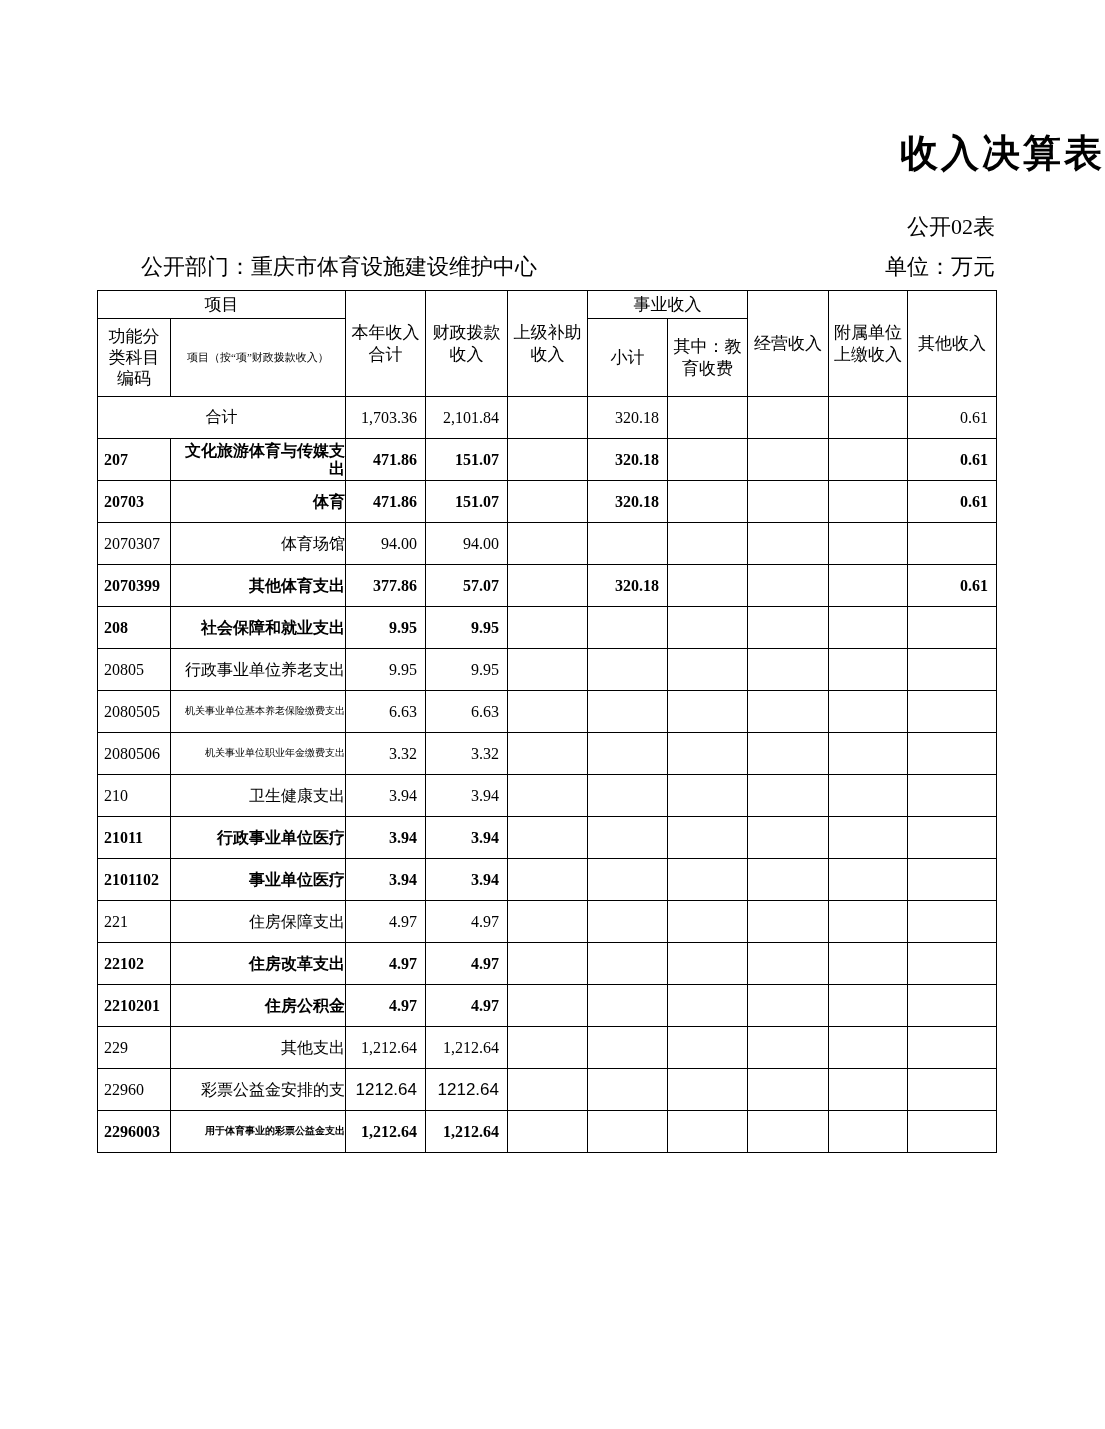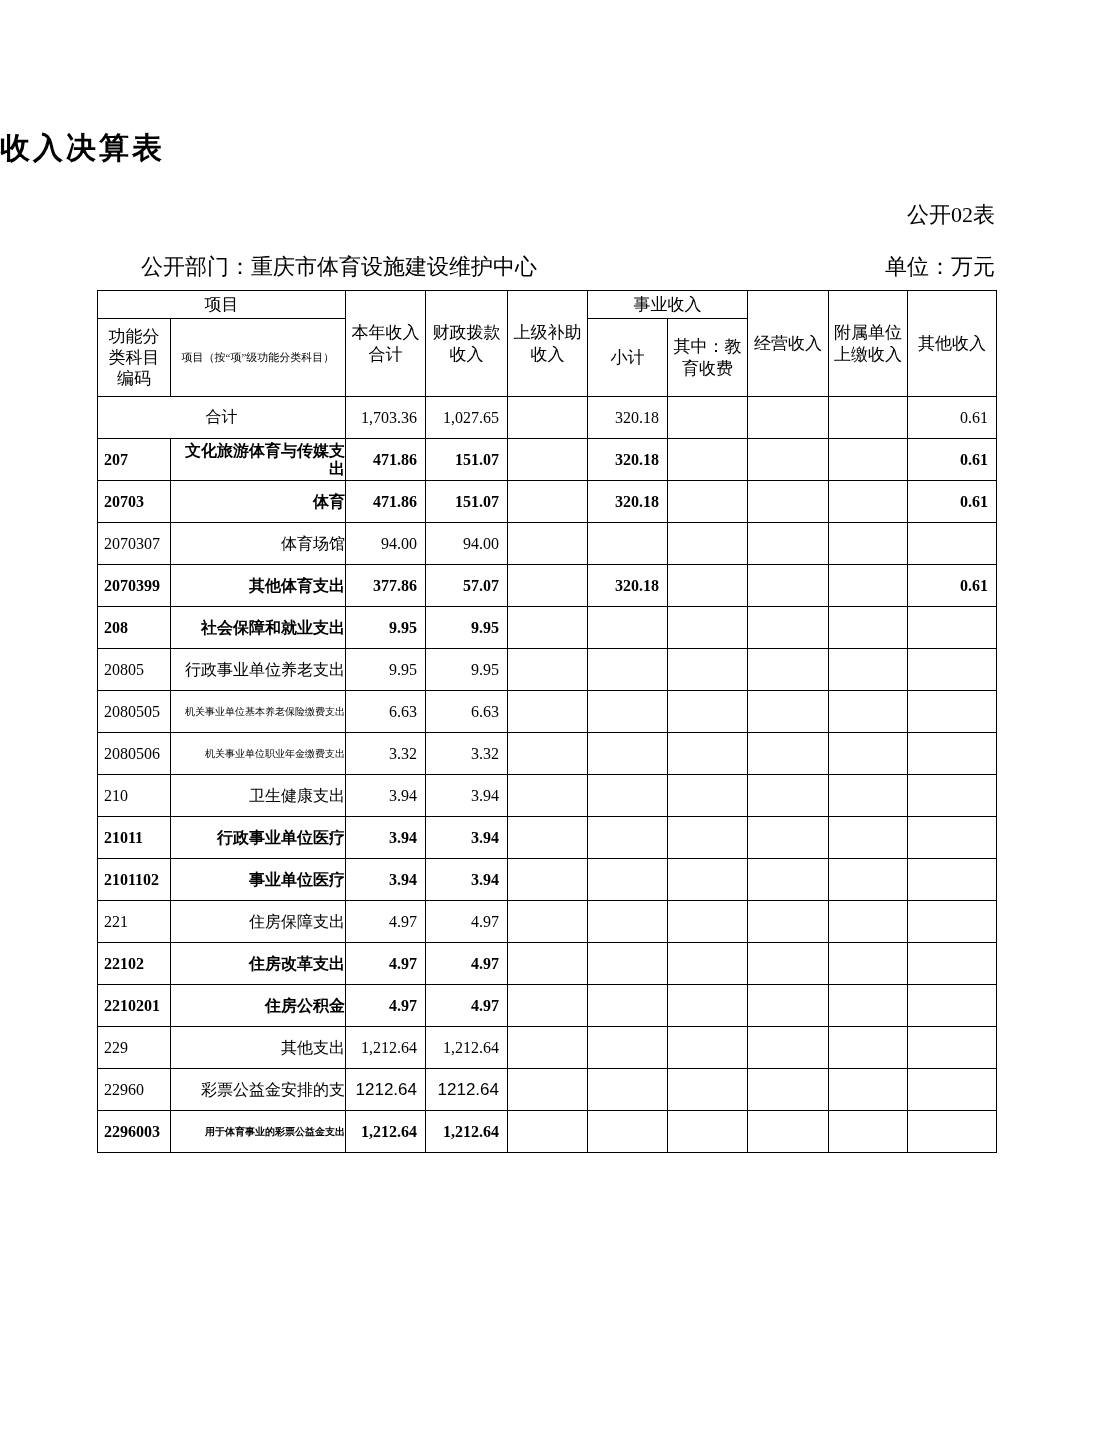--- a/index.html
+++ b/index.html
@@ -2,26 +2,26 @@
 <html><head>
 <meta charset="utf-8">
 <style>
   html,body{margin:0;padding:0;background:#fff;}
   .page{
     position:relative;width:1105px;height:1429px;background:#ffffff;
     font-family:"Liberation Serif","DejaVu Serif",serif;color:#000;
     overflow:hidden;
   }
   .title{
-    position:absolute;top:128px;left:0;width:100%;text-align:left;
-    font-size:30px;font-weight:bold;letter-spacing:3px;
+    position:absolute;top:128px;left:0;width:100%;text-align:right;
+    font-size:38px;font-weight:bold;letter-spacing:3px;
     font-family:"Liberation Sans","DejaVu Sans",sans-serif;
   }
   .table-code{
-    position:absolute;top:200px;right:110px;font-size:22px;
+    position:absolute;top:212px;right:110px;font-size:22px;
   }
   .meta-row{
     position:absolute;top:252px;left:100px;right:110px;
     display:flex;justify-content:space-between;font-size:22px;margin-left:41px;
   }
   table.income{
     position:absolute;left:97px;top:290px;width:899px;
     border-collapse:collapse;table-layout:fixed;
     border:1px solid #000;
   }
@@ -36,21 +36,21 @@
   .th-row2 th{height:75px;}
   .th-code{padding:0 9px !important;}
   .th-item-small{font-size:11px !important;line-height:1.2;}
   .income tbody tr{height:42px;}
   .c-code{text-align:left;padding-left:6px !important;font-size:16px;}
   .c-name{text-align:right;padding-left:5px !important;font-size:16px;line-height:1.1;}
   .c-num{text-align:right;padding-right:8px !important;font-size:16px;}
   .c-merged{text-align:center;font-size:16px;}
   .bold{font-weight:bold !important;}
   .indent{padding-left:24px !important;margin-left:25px;}
-  .small{font-size:10px !important;padding-left:10px !important;}
+  .small{font-size:10px !important;padding-left:10px !important;font-family:Liberation Mono, monospace;}
   .num-sans{
     font-family:"Liberation Sans","DejaVu Sans",sans-serif;
     font-weight:bold;font-size:17px;
   }
   .note{
     position:absolute;left:100px;top:1144px;font-size:19px;
   }
 </style>
 </head>
 <body>
@@ -85,30 +85,30 @@
         <th rowspan="2">本年收入合计</th>
         <th rowspan="2">财政拨款收入</th>
         <th rowspan="2">上级补助收入</th>
         <th colspan="2">事业收入</th>
         <th rowspan="2">经营收入</th>
         <th rowspan="2">附属单位上缴收入</th>
         <th rowspan="2">其他收入</th>
       </tr>
       <tr class="th-row2">
         <th class="th-code">功能分类科目编码</th>
-        <th class="th-item-small">项目（按“项”级功能分类科目）</th>
+        <th class="th-item-small">项目（按“项”财政拨款收入）</th>
         <th>小计</th>
         <th>其中：教育收费</th>
       </tr>
     </thead>
     <tbody>
         <tr>
           <td colspan="2" class="c-merged">合计</td>
           <td class="c-num">1,703.36</td>
-          <td class="c-num">1,027.65</td>
+          <td class="c-num">2,101.84</td>
           <td class="c-num"></td>
           <td class="c-num">320.18</td>
           <td class="c-num"></td>
           <td class="c-num"></td>
           <td class="c-num"></td>
           <td class="c-num">0.61</td>
         </tr>
         <tr>
           <td class="c-code bold">207</td>
           <td class="c-name bold">文化旅游体育与传媒支出</td>

